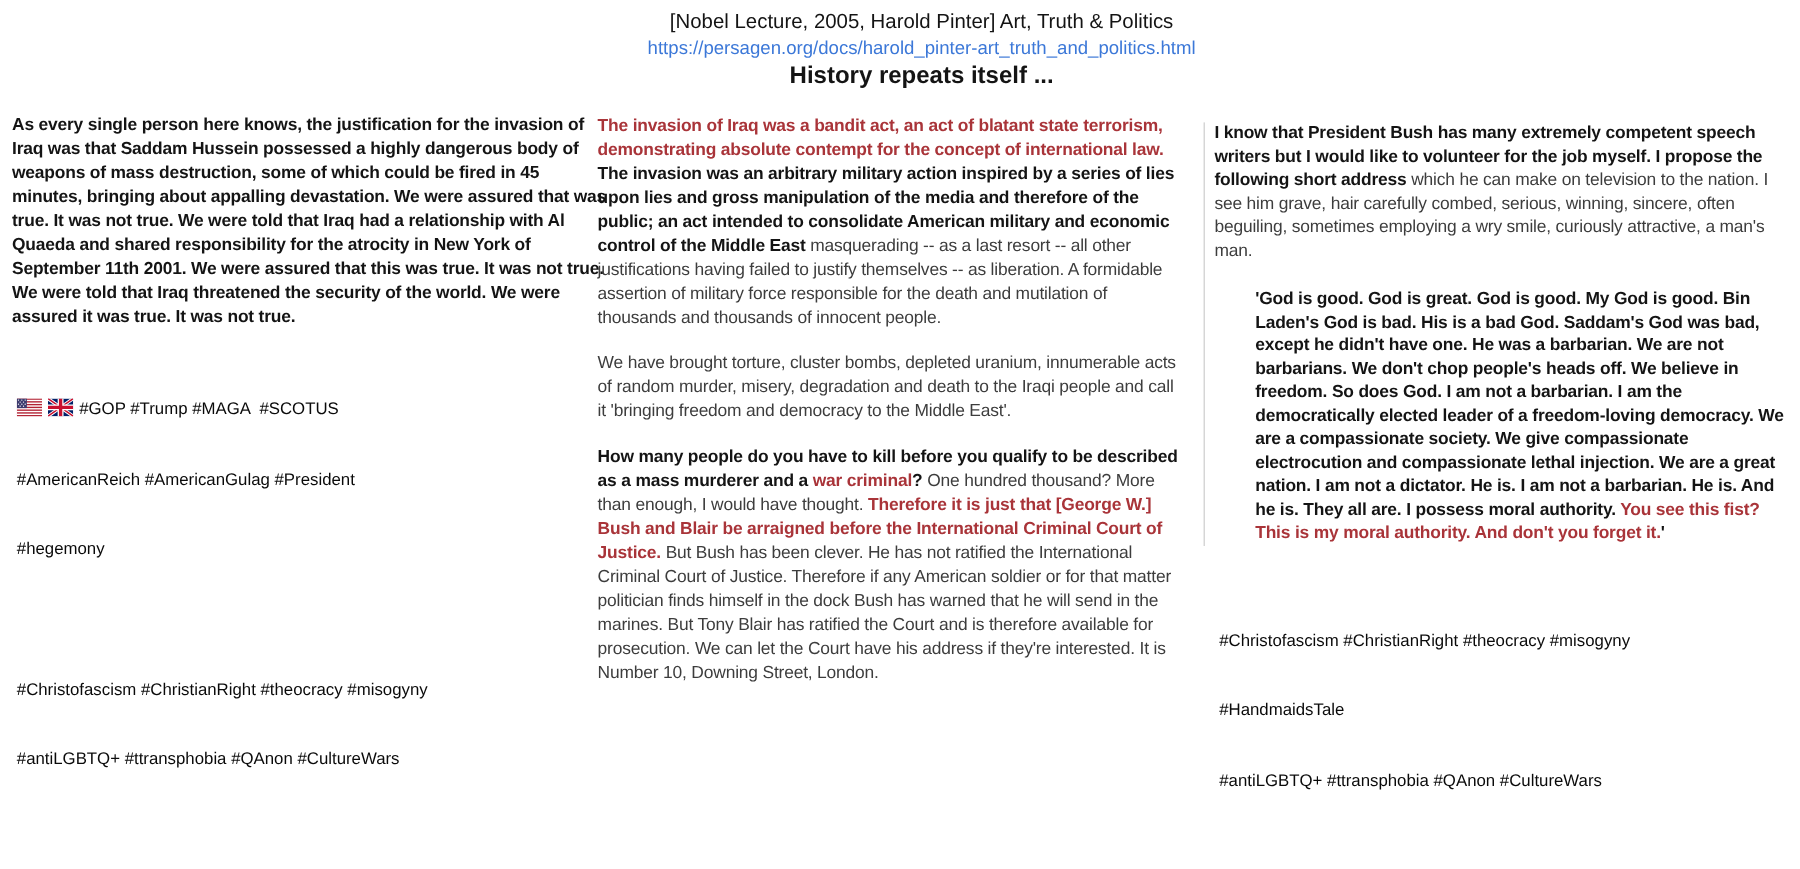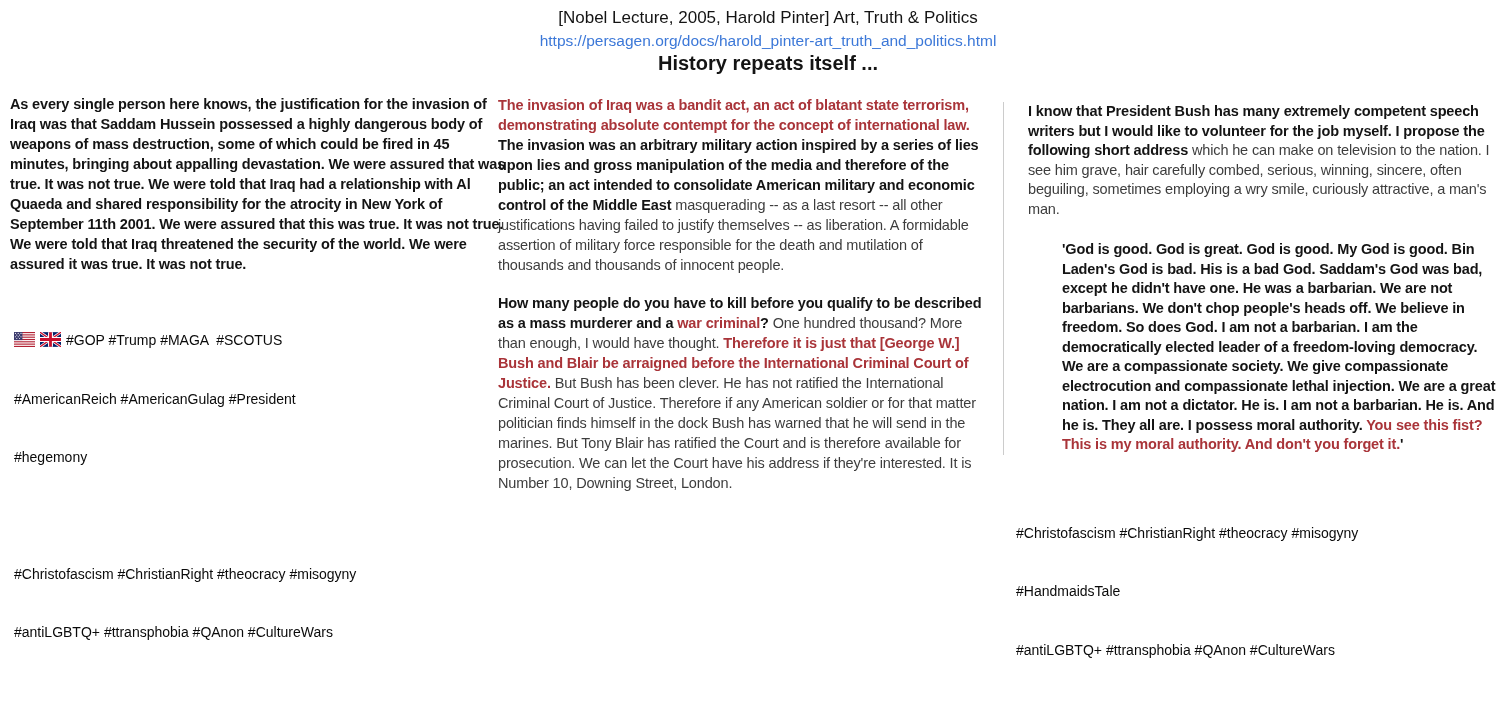--- a/index.html
+++ b/index.html
@@ -12,21 +12,21 @@
   .col{position:absolute;}
   #col-left{left:10px;top:94px;width:497px;}
   #col-mid{left:498px;top:95px;width:490px;}
   #col-right{left:1012px;top:102px;width:484px;}
   .para{font-size:14.5px;line-height:20px;letter-spacing:-0.15px;margin:0 0 18px 0;
         color:var(--body-text,#3d3d3d);}
   .b{font-weight:700;color:var(--bold-text,#141414);}
   .red{font-weight:700;color:var(--accent-red,#A93439);}
   .bold-p{font-weight:700;color:var(--bold-text,#141414);}
   .red-p{font-weight:700;color:var(--accent-red,#A93439);line-height:19.5px;margin-bottom:21px;}
-  .quote{border-left:1px solid var(--divider,#cccccc);padding-left:24px;margin-left:-9px;margin-bottom:30px;}
+  .quote{border-left:1px solid var(--divider,#cccccc);padding-left:8px;margin-left:-9px;margin-bottom:30px;}
   .quote .para{line-height:19.5px;margin-bottom:21px;}
   .quote .para:last-child{margin-bottom:0;margin-left:34px;}
   .tags{font-size:14px;line-height:19.5px;color:var(--tag-text,#0a0a0a);
         margin:0 0 19px 4px;white-space:pre-wrap;}
   .tag-line{min-height:19.5px;}
   .flag{display:inline-block;vertical-align:-2px;margin-right:5px;line-height:0;}
   .flag svg{display:block;}
 </style>
 </head>
 <body>
@@ -77,20 +77,21 @@
 
   <div class="tags">
     <div class="tag-line"><span>#Christofascism #ChristianRight #theocracy #misogyny</span></div>
     <div class="tag-line"><span>#antiLGBTQ+ #ttransphobia #QAnon #CultureWars</span></div>
   </div>
 
 </section>
 
 <section class="col" id="col-mid">
   <p class="para"><span class="red">The invasion of Iraq was a bandit act, an act of blatant state terrorism, demonstrating absolute contempt for the concept of international law. </span><span class="b">The invasion was an arbitrary military action inspired by a series of lies upon lies and gross manipulation of the media and therefore of the public; an act intended to consolidate American military and economic control of the Middle East </span><span>masquerading -- as a last resort -- all other justifications having failed to justify themselves -- as liberation. A formidable assertion of military force responsible for the death and mutilation of thousands and thousands of innocent people.</span></p>
+  <p class="para"><span>We have brought torture, cluster bombs, depleted uranium, innumerable acts of random murder, misery, degradation and death to the Iraqi people and call it 'bringing freedom and democracy to the Middle East'.</span></p>
   <p class="para"><span class="b">How many people do you have to kill before you qualify to be described as a mass murderer and a </span><span class="red">war criminal</span><span class="b">?</span><span> One hundred thousand? More than enough, I would have thought. </span><span class="red">Therefore it is just that [George W.] Bush and Blair be arraigned before the International Criminal Court of Justice.</span><span> But Bush has been clever. He has not ratified the International Criminal Court of Justice. Therefore if any American soldier or for that matter politician finds himself in the dock Bush has warned that he will send in the marines. But Tony Blair has ratified the Court and is therefore available for prosecution. We can let the Court have his address if they're interested. It is Number 10, Downing Street, London.</span></p>
 </section>
 
 <section class="col" id="col-right">
   <div class="quote">
     <p class="para"><span class="b">I know that President Bush has many extremely competent speech writers but I would like to volunteer for the job myself. I propose the following short address</span><span> which he can make on television to the nation. I see him grave, hair carefully combed, serious, winning, sincere, often beguiling, sometimes employing a wry smile, curiously attractive, a man's man.</span></p>
     <p class="para"><span class="b">'God is good. God is great. God is good. My God is good. Bin Laden's God is bad. His is a bad God. Saddam's God was bad, except he didn't have one. He was a barbarian. We are not barbarians. We don't chop people's heads off. We believe in freedom. So does God. I am not a barbarian. I am the democratically elected leader of a freedom-loving democracy. We are a compassionate society. We give compassionate electrocution and compassionate lethal injection. We are a great nation. I am not a dictator. He is. I am not a barbarian. He is. And he is. They all are. I possess moral authority. </span><span class="red">You see this fist? This is my moral authority. And don't you forget it.</span><span class="b">'</span></p>
   </div>
 
   <div class="tags">

